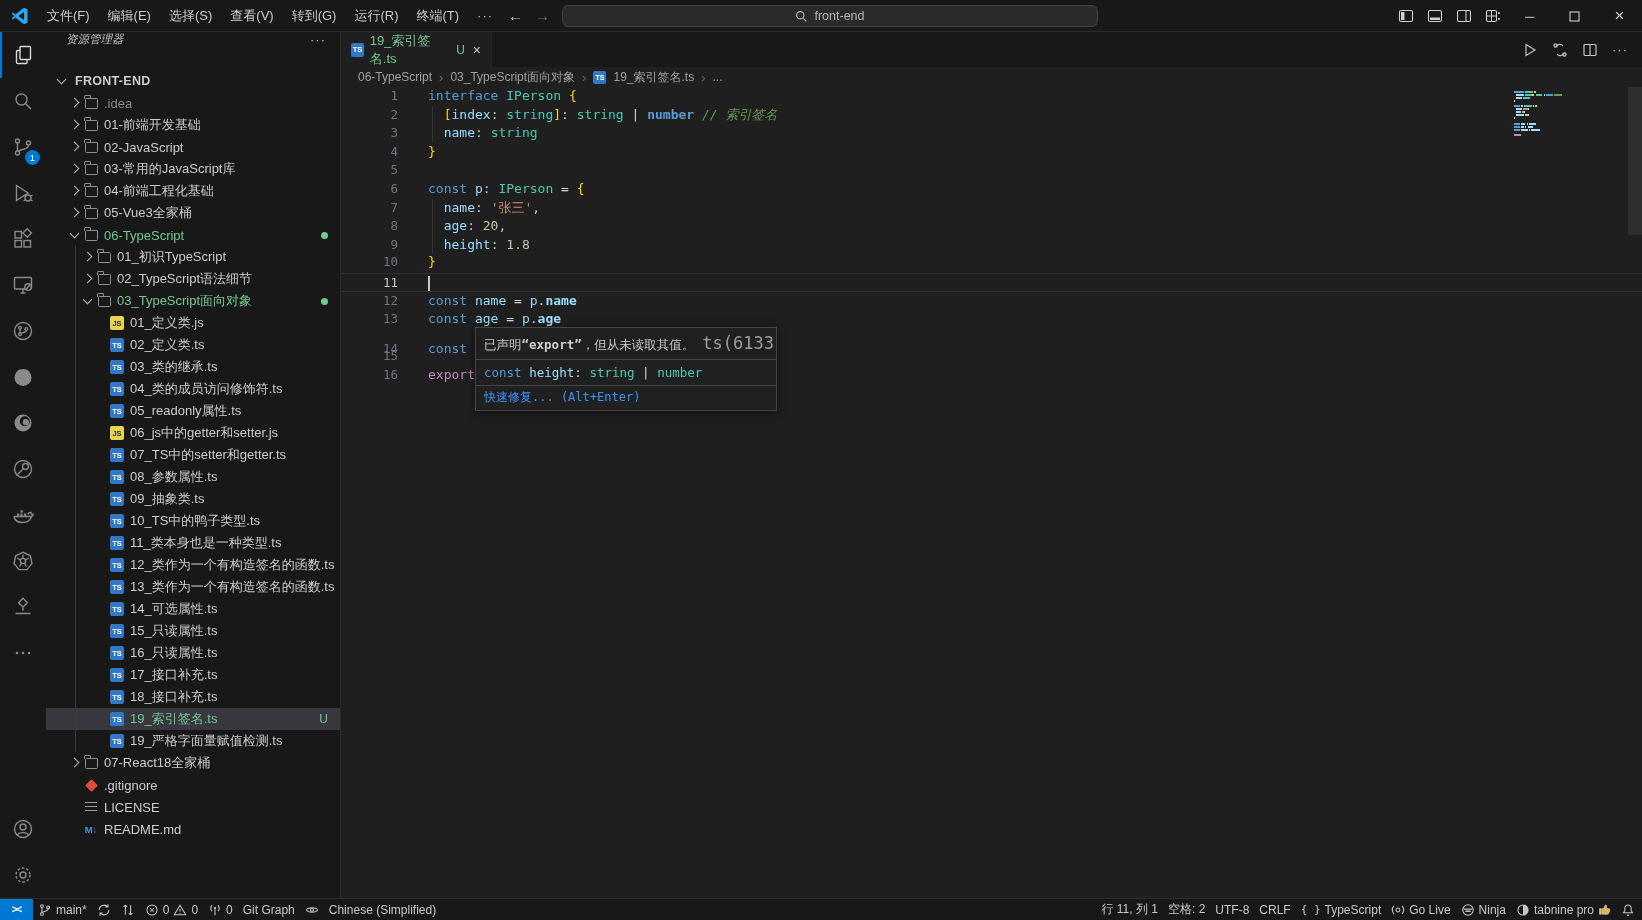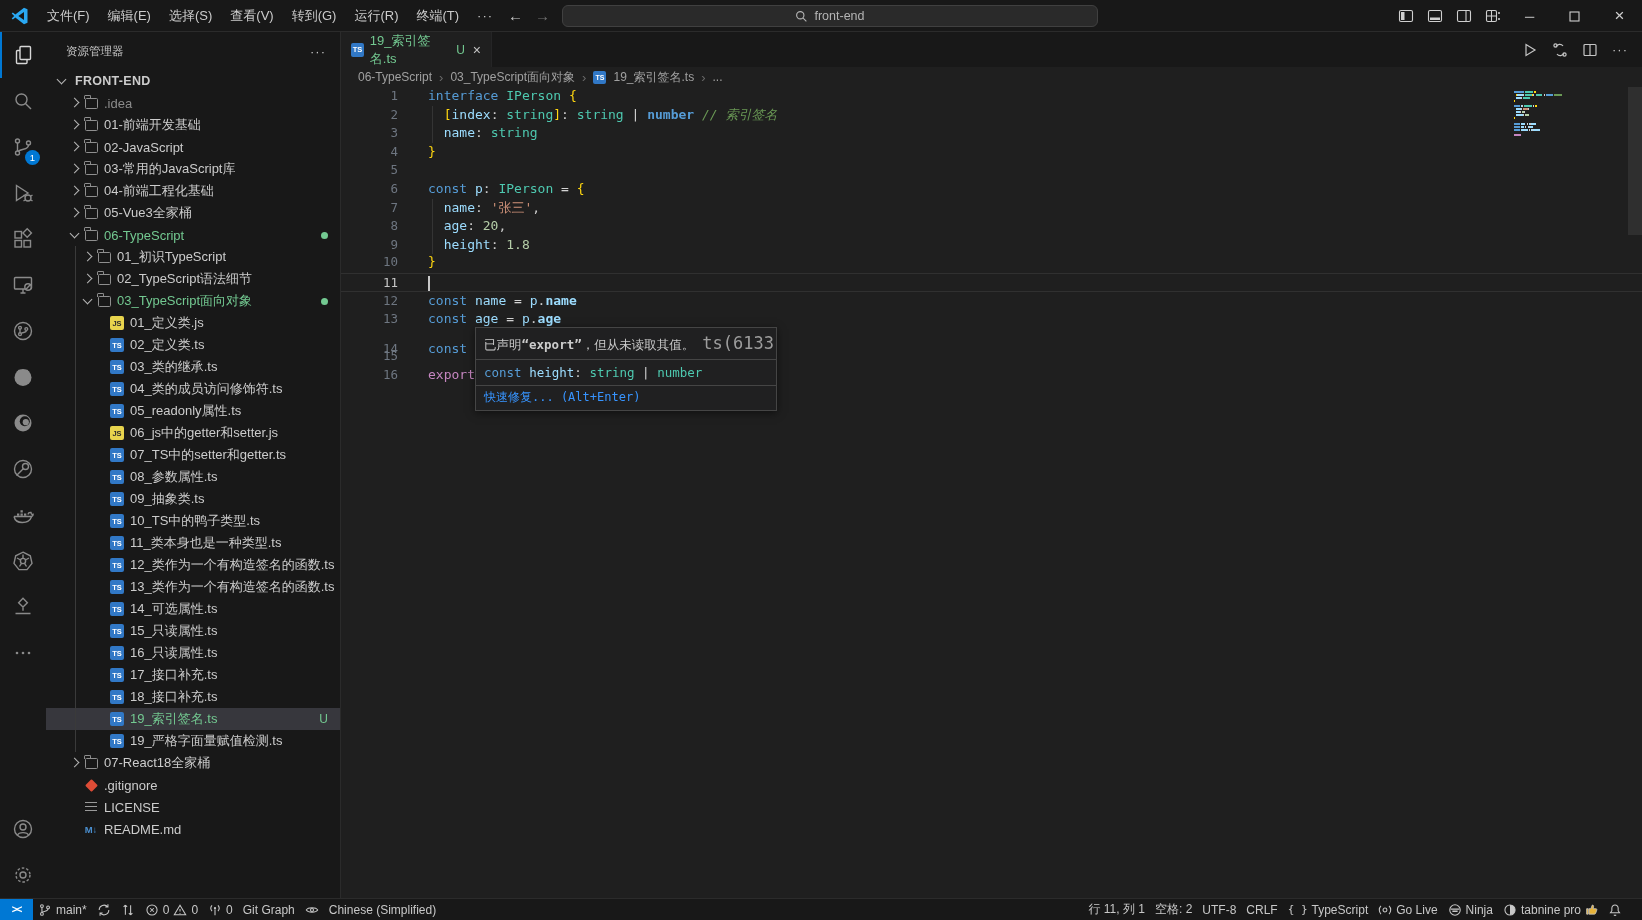--- a/index.html
+++ b/index.html
@@ -33,21 +33,21 @@
   .ab-item { position:relative; height:46px; display:flex; align-items:center; justify-content:center; }
   .ab-item svg { stroke:#8a8a8a; }
   .ab-item.active { border-left:2px solid #0078d4; }
   .ab-item.active svg { stroke:#d7d7d7; }
   .ab-badge { position:absolute; right:6px; bottom:5px; min-width:15px; height:15px; border-radius:50%;
     background:#0078d4; color:#fff; font-size:9.5px; display:flex; align-items:center; justify-content:center; }
   .ab-spacer { flex:1; }
 
   
   .sidebar { width:295px; background:#181818; border-right:1px solid #2b2b2b; position:relative; flex:none; }
-  .sidebar-header { height:38px; display:flex; align-items:center; padding:0 14px 0 20px; }
+  .sidebar-header { height:38px; display:flex; padding:0 14px 0 20px;font-style:italic; }
   .sidebar-title { font-size:11.5px; color:#c5c5c5; flex:1; }
   .hdr-more { color:#c5c5c5; letter-spacing:1px; }
   .tree { position:absolute; top:38px; left:0; right:0; }
   .tree-row { position:relative; height:22px; display:flex; align-items:center; white-space:nowrap; color:#cccccc; }
   .tree-row.selected { background:#37373d; }
   .tree-row.green .lbl { color:#73C991; }
   .tree-row.dim .lbl { color:#8b8b8b; }
   .tree-row .lbl { margin-left:5px; font-size:13px; }
   .tree-row.root .lbl { font-weight:bold; font-size:12.5px; letter-spacing:.3px; }
   .chev { width:16px; height:16px; flex:none; position:relative; }
@@ -121,21 +121,21 @@
   .scroll-slider { position:absolute; right:0; top:0; width:14px; height:148px; background:rgba(121,121,121,.18); }
 
   
   .statusbar { position:absolute; left:0; right:0; bottom:0; height:22px; background:#181818;
     border-top:1px solid #2b2b2b; display:flex; align-items:center; font-size:12px; color:#c8c8c8; }
   .sb-remote { width:33px; height:22px; background:#0078d4; color:#fff; display:flex; align-items:center;
     justify-content:center; font-size:10px; font-weight:bold; letter-spacing:-1px; }
   .sb-item { display:flex; align-items:center; gap:4px; padding:0 5px; height:22px; white-space:nowrap; }
   .sb-item svg { stroke:#c8c8c8; }
   .sb-left { display:flex; align-items:center; }
-  .sb-right { margin-left:auto; display:flex; align-items:center; padding-right:15px; }
+  .sb-right { margin-left:auto; display:flex; align-items:center; padding-right:2px; }
   .curly { font-family:"DejaVu Sans Mono",monospace; font-size:11px; }
   .thumb { color:#e8b339; }
 </style>
 </head>
 <body>
 
 <div class="titlebar">
   <svg class="vs-logo" viewBox="0 0 24 24">
     <path fill="#2aa8f2" d="M16.8 2.2 21 4v16l-4.2 1.8L6.4 13.9l-3 2.4L2 15.1l3-3.1-3-3.1 1.4-1.2 3 2.4zM16.8 7.2 10 12l6.8 4.8z"></path>
   </svg>

